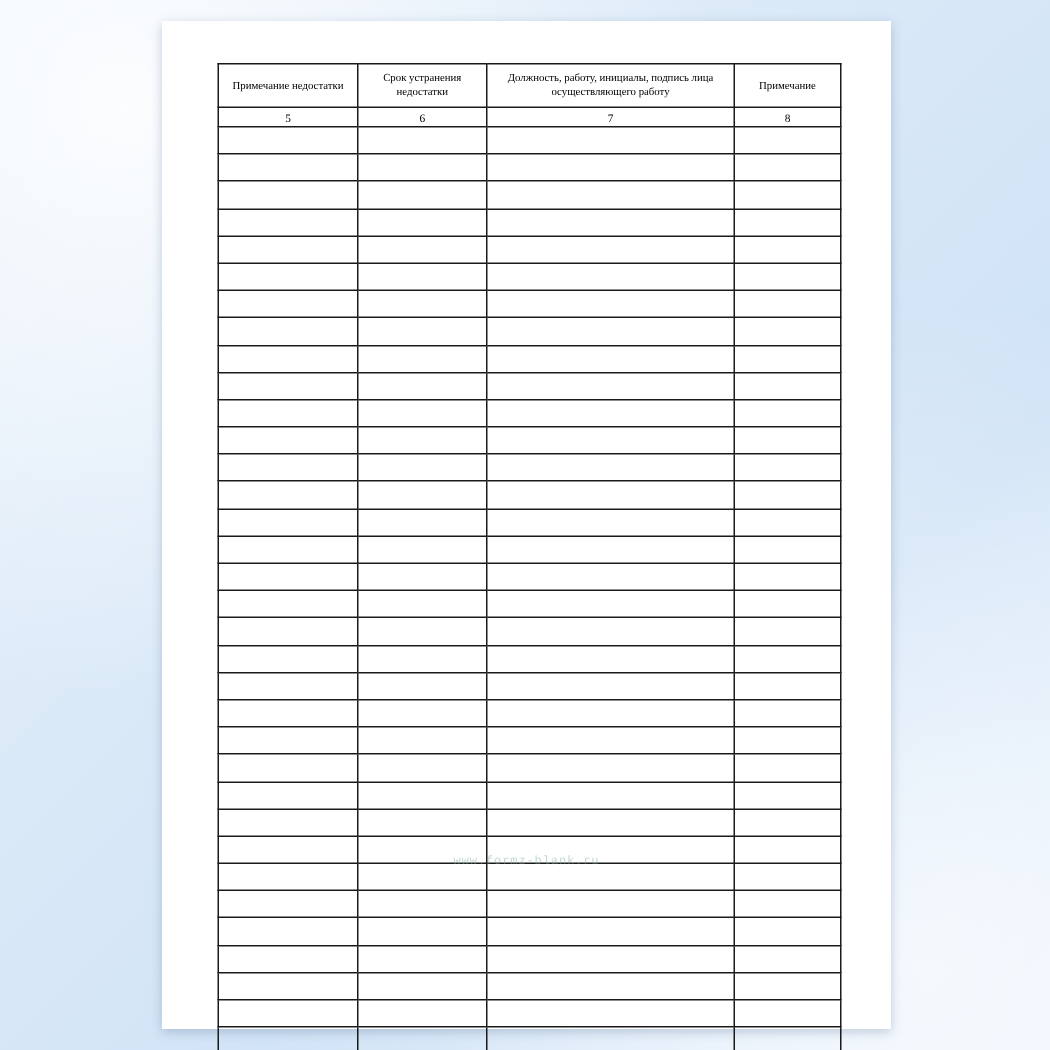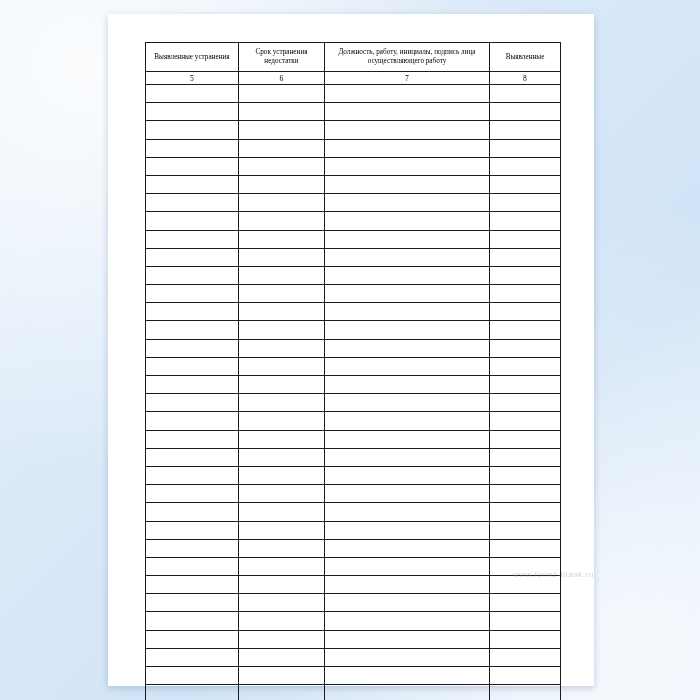--- a/index.html
+++ b/index.html
@@ -78,22 +78,22 @@
   col.c1 { width: 93px; }
   col.c2 { width: 86px; }
   col.c3 { width: 165px; }
   col.c4 { width: 71px; }
 
   .watermark {
     position: absolute;
     left: 0;
     right: 0;
     top: 556px;
-    text-align: right;
-    font-family: Liberation Sans, sans-serif;
+    text-align: center;
+    font-family: Liberation Mono, monospace;
     font-size: 8px;
     letter-spacing: 0.6px;
     color: rgba(120, 170, 150, 0.45);
     pointer-events: none;
     user-select: none;
   }
 </style>
 </head>
 <body>
 
@@ -103,24 +103,24 @@
     <div class="table-wrap">
       <table class="form-table">
         <colgroup>
           <col class="c1">
             <col class="c2">
             <col class="c3">
             <col class="c4">
         </colgroup>
         <thead>
           <tr>
-            <th class="head-cell">Выявленные устранения</th>
+            <th class="head-cell">Примечание недостатки</th>
             <th class="head-cell">Срок устранения недостатки</th>
             <th class="head-cell">Должность, работу, инициалы, подпись лица осуществляющего работу</th>
-            <th class="head-cell">Выявленные</th>
+            <th class="head-cell">Примечание</th>
           </tr>
           <tr>
             <td class="num-cell">5</td>
             <td class="num-cell">6</td>
             <td class="num-cell">7</td>
             <td class="num-cell">8</td>
           </tr>
         </thead>
         <tbody id="table-body">
             <tr>

